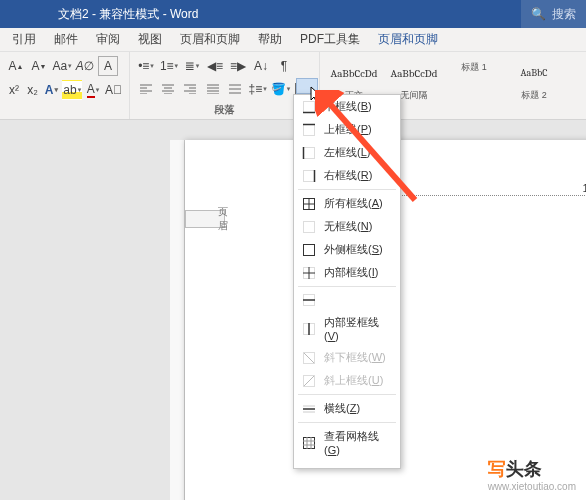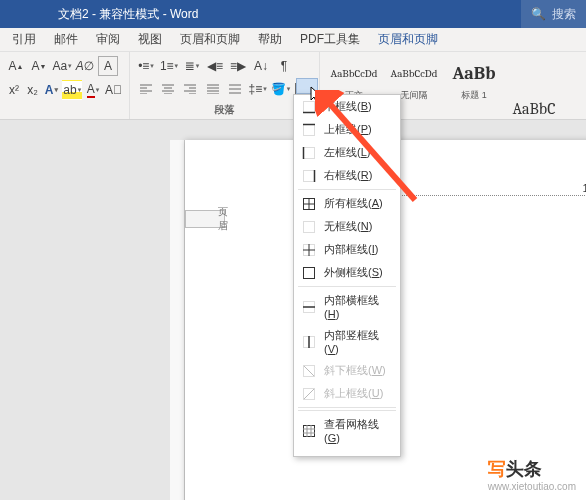--- a/index.html
+++ b/index.html
@@ -151,25 +151,24 @@
   <div class="styles-group" id="styles-group">
       <div class="style-item">
         <div class="preview" style="font-size:11px;">AaBbCcDd</div>
         <div class="sl">正文</div>
       </div>
       <div class="style-item">
         <div class="preview" style="font-size:11px;">AaBbCcDd</div>
         <div class="sl">无间隔</div>
       </div>
       <div class="style-item">
-        <div class="preview" style="font-size:18px;font-weight:bold;">AaBb</div>
         <div class="sl">标题 1</div>
       </div>
       <div class="style-item">
-        <div class="preview" style="font-size:16px;margin-top:36px;">AaBbC</div>
+        <div class="preview" style="font-size:10px;">AaBbC</div>
         <div class="sl">标题 2</div>
       </div>
     </div>
 </div>
 
 <div class="hl"></div>
 
 <div class="doc-area">
   <div class="ruler-v"></div>
   <div class="page">
@@ -221,38 +220,37 @@
       <span>所有框线(<span class="u">A</span>)</span>
     </div>
     <div class="mi">
       <svg width="14" height="14">
         <rect x="1.5" y="1.5" width="11" height="11" stroke="#bbb" stroke-dasharray="1 1" fill="none"></rect>
       </svg>
       <span>无框线(<span class="u">N</span>)</span>
     </div>
     <div class="mi">
       <svg width="14" height="14">
+        <rect x="1.5" y="1.5" width="11" height="11" stroke="#333" fill="none"></rect>
+      </svg>
+      <span>外侧框线(<span class="u">S</span>)</span>
+    </div>
+    <div class="mi">
+      <svg width="14" height="14">
         <rect x="1.5" y="1.5" width="11" height="11" stroke="#bbb" stroke-dasharray="1 1" fill="none"></rect>
         <path d="M7 1v12M1 7h12" stroke="#333"></path>
       </svg>
       <span>内部框线(<span class="u">I</span>)</span>
     </div>
-    <div class="mi">
-      <svg width="14" height="14">
-        <rect x="1.5" y="1.5" width="11" height="11" stroke="#333" fill="none"></rect>
-      </svg>
-      <span>外侧框线(<span class="u">S</span>)</span>
-    </div>
     <div class="sep"></div>
     <div class="mi">
       <svg width="14" height="14">
         <rect x="1.5" y="1.5" width="11" height="11" stroke="#bbb" stroke-dasharray="1 1" fill="none"></rect>
         <line x1="1" y1="7" x2="13" y2="7" stroke="#333" stroke-width="1.5"></line>
       </svg>
-      <span>内部横框线(<span class="u">H</span>)</span>
     </div>
     <div class="mi">
       <svg width="14" height="14">
         <rect x="1.5" y="1.5" width="11" height="11" stroke="#bbb" stroke-dasharray="1 1" fill="none"></rect>
         <line x1="7" y1="1" x2="7" y2="13" stroke="#333" stroke-width="1.5"></line>
       </svg>
       <span>内部竖框线(<span class="u">V</span>)</span>
     </div>
     <div class="mi disabled">
       <svg width="14" height="14">
@@ -262,20 +260,28 @@
       <span>斜下框线(<span class="u">W</span>)</span>
     </div>
     <div class="mi disabled">
       <svg width="14" height="14">
         <rect x="1.5" y="1.5" width="11" height="11" stroke="#bbb" stroke-dasharray="1 1" fill="none"></rect>
         <line x1="12" y1="2" x2="2" y2="12" stroke="#bbb"></line>
       </svg>
       <span>斜上框线(<span class="u">U</span>)</span>
     </div>
     <div class="sep"></div>
+    <div class="mi">
+      <svg width="14" height="14">
+        <line x1="1" y1="7" x2="13" y2="7" stroke="#333" stroke-width="1.5"></line>
+        <line x1="1" y1="4" x2="13" y2="4" stroke="#ccc"></line>
+        <line x1="1" y1="10" x2="13" y2="10" stroke="#ccc"></line>
+      </svg>
+      <span>横线(<span class="u">Z</span>)</span>
+    </div>
     <div class="sep"></div>
     <div class="mi">
       <svg width="14" height="14">
         <rect x="1.5" y="1.5" width="11" height="11" stroke="#333" fill="none"></rect>
         <path d="M5 1v12M9 1v12M1 5h12M1 9h12" stroke="#999"></path>
       </svg>
       <span>查看网格线(<span class="u">G</span>)</span>
     </div>
     <div class="mi"></div>
   </div>

